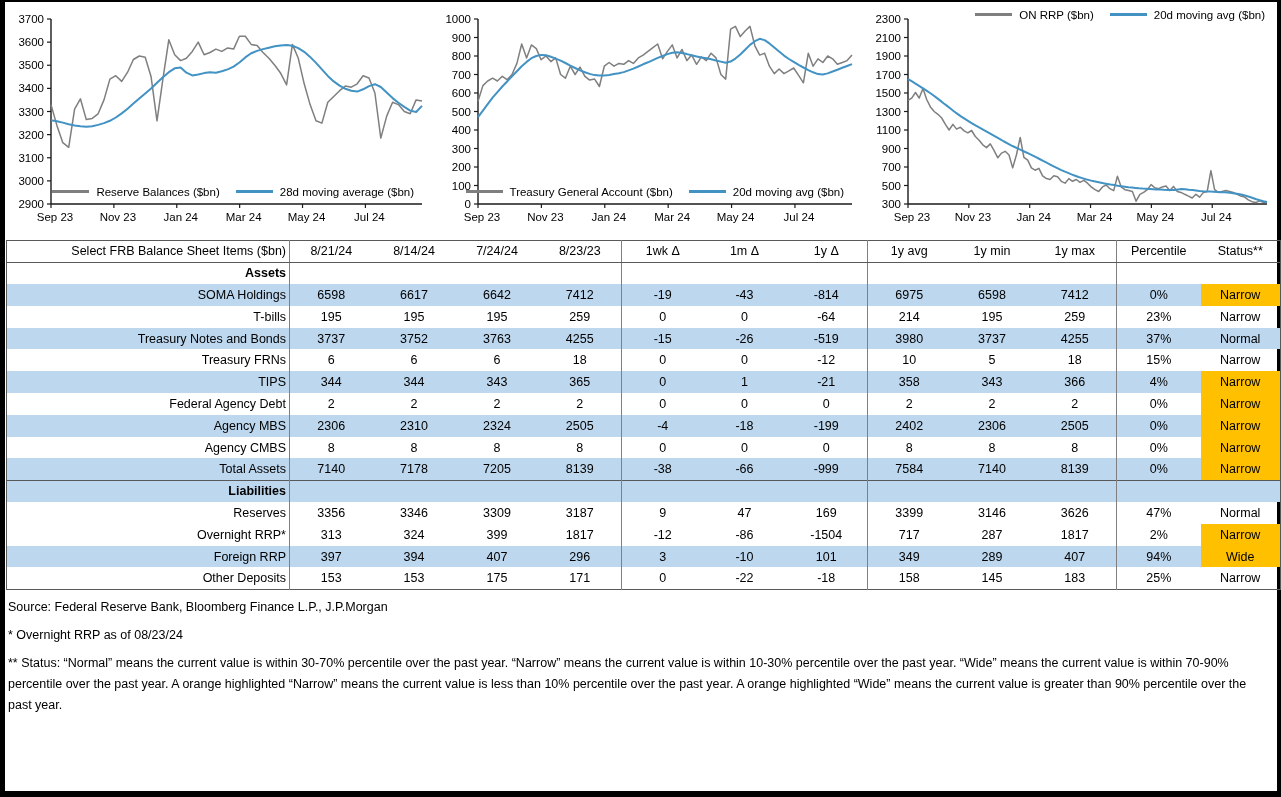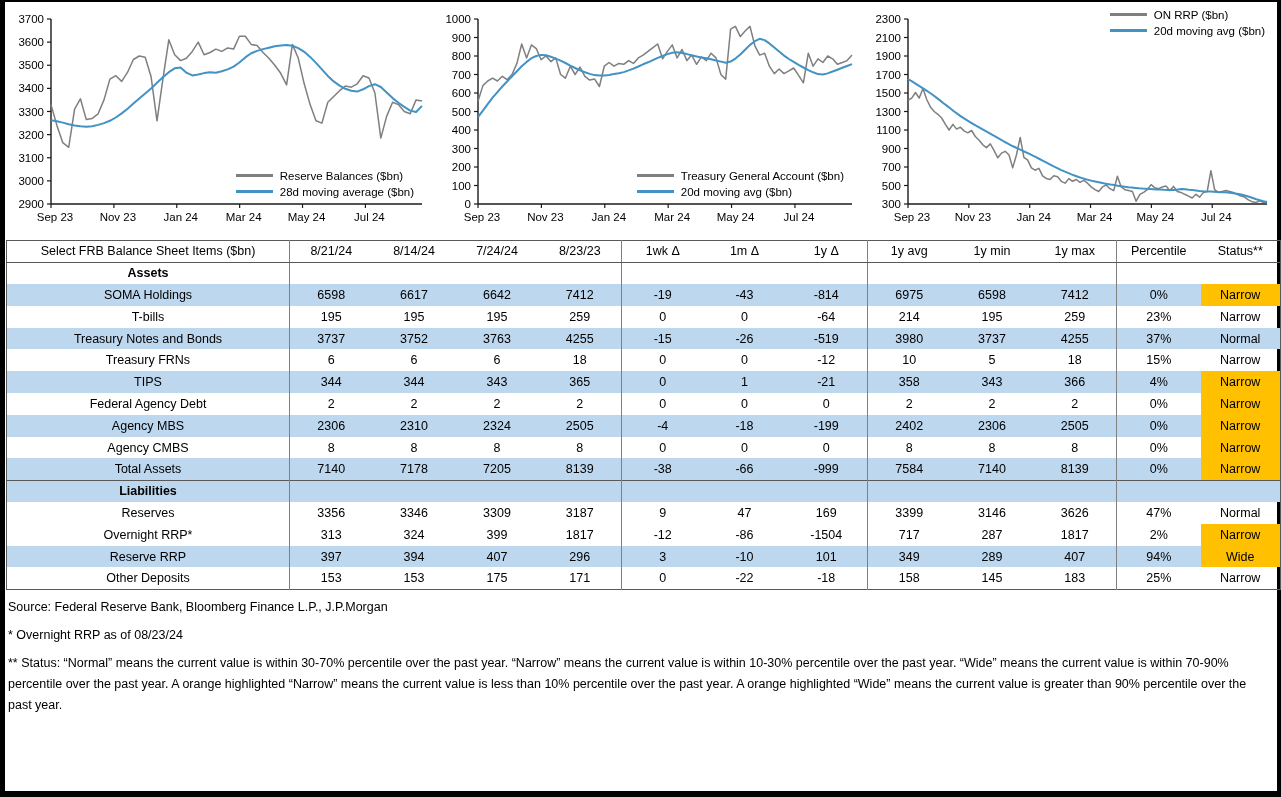--- a/index.html
+++ b/index.html
@@ -6,35 +6,35 @@
   html,body { width:1281px; height:797px; overflow:hidden; background:#000;
     font-family:"Liberation Sans","DejaVu Sans",sans-serif; }
   .frame { position:relative; width:1281px; height:797px; background:#000; }
   .content { position:absolute; left:5px; top:2px; width:1272px; height:789px; background:#fff; }
 
   
   .charts-row { display:flex; width:1272px; height:234px; }
   .chart-box { position:relative; flex:0 0 auto; }
   .chart-svg { display:block; }
   svg text { font-family:"Liberation Sans","DejaVu Sans",sans-serif; fill:#000; }
-  .legend { position:absolute; display:flex; flex-direction:column; gap:3px; }
+  .legend { position:absolute; display:flex; flex-direction:row; gap:16px; }
   .legend-br { bottom:38px; right:18px; }
   .legend-tr { top:6px; right:12px; }
   .legend-row { display:flex; align-items:center; height:13px; }
   .swatch { display:inline-block; width:37px; height:2.6px; margin-right:7px; }
   .legend-label { font-size:11.5px; color:#000; white-space:nowrap; }
 
   
   table.bs-table { margin:4px 0 0 1px; width:1270px; border-collapse:collapse; table-layout:fixed;
     font-size:12.5px; color:#000; border:1.5px solid #595959; }
   .bs-table td, .bs-table th { height:21.8px; padding:0 3px; font-weight:normal; overflow:hidden;
     white-space:nowrap; }
   .bs-table thead th { border-bottom:1.5px solid #595959; }
   .bs-table .num { text-align:center; }
-  .bs-table .lbl { text-align:center; }
+  .bs-table .lbl { text-align:right; }
   .bs-table .g-start { border-left:1px solid #808080; }
   tr.shaded td { background:#BDD7EE; }
   td.status-hl { background:#FFC000 !important; }
   tr.section-row td { font-weight:bold; }
   tr.border-top td { border-top:1.5px solid #595959; }
   .ind-0 { padding-left:4px; }
   .ind-1 { padding-left:10px; }
   .ind-2 { padding-left:16px; }
 
   
@@ -425,21 +425,21 @@
             <td class="num g-start">-12</td>
             <td class="num">-86</td>
             <td class="num">-1504</td>
             <td class="num g-start">717</td>
             <td class="num">287</td>
             <td class="num">1817</td>
             <td class="num g-start">2%</td>
             <td class="num status-hl">Narrow</td>
           </tr>
           <tr class="shaded">
-            <td class="lbl ind-1">Reserve RRP</td>
+            <td class="lbl ind-1">Foreign RRP</td>
             <td class="num g-start">397</td>
             <td class="num">394</td>
             <td class="num">407</td>
             <td class="num">296</td>
             <td class="num g-start">3</td>
             <td class="num">-10</td>
             <td class="num">101</td>
             <td class="num g-start">349</td>
             <td class="num">289</td>
             <td class="num">407</td>

